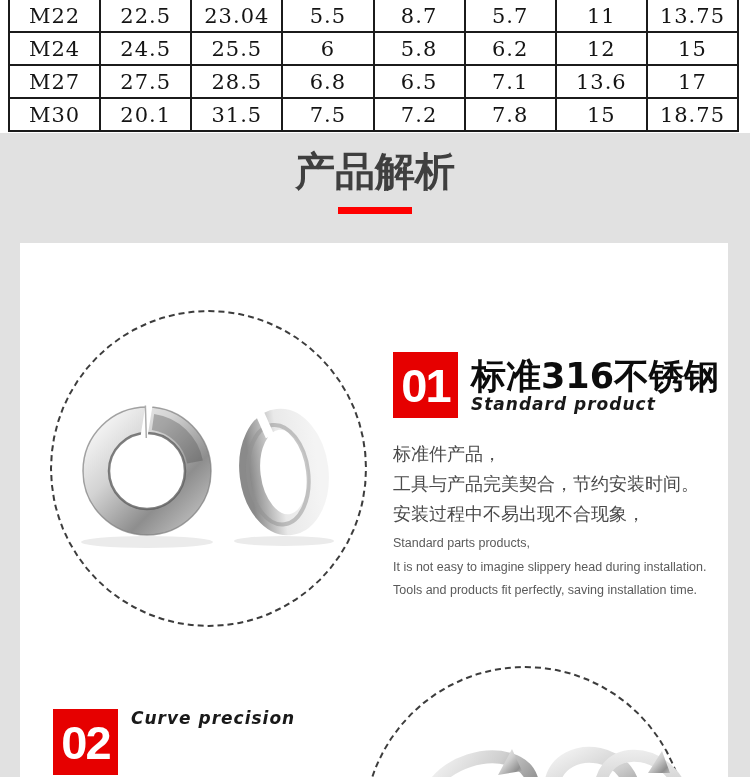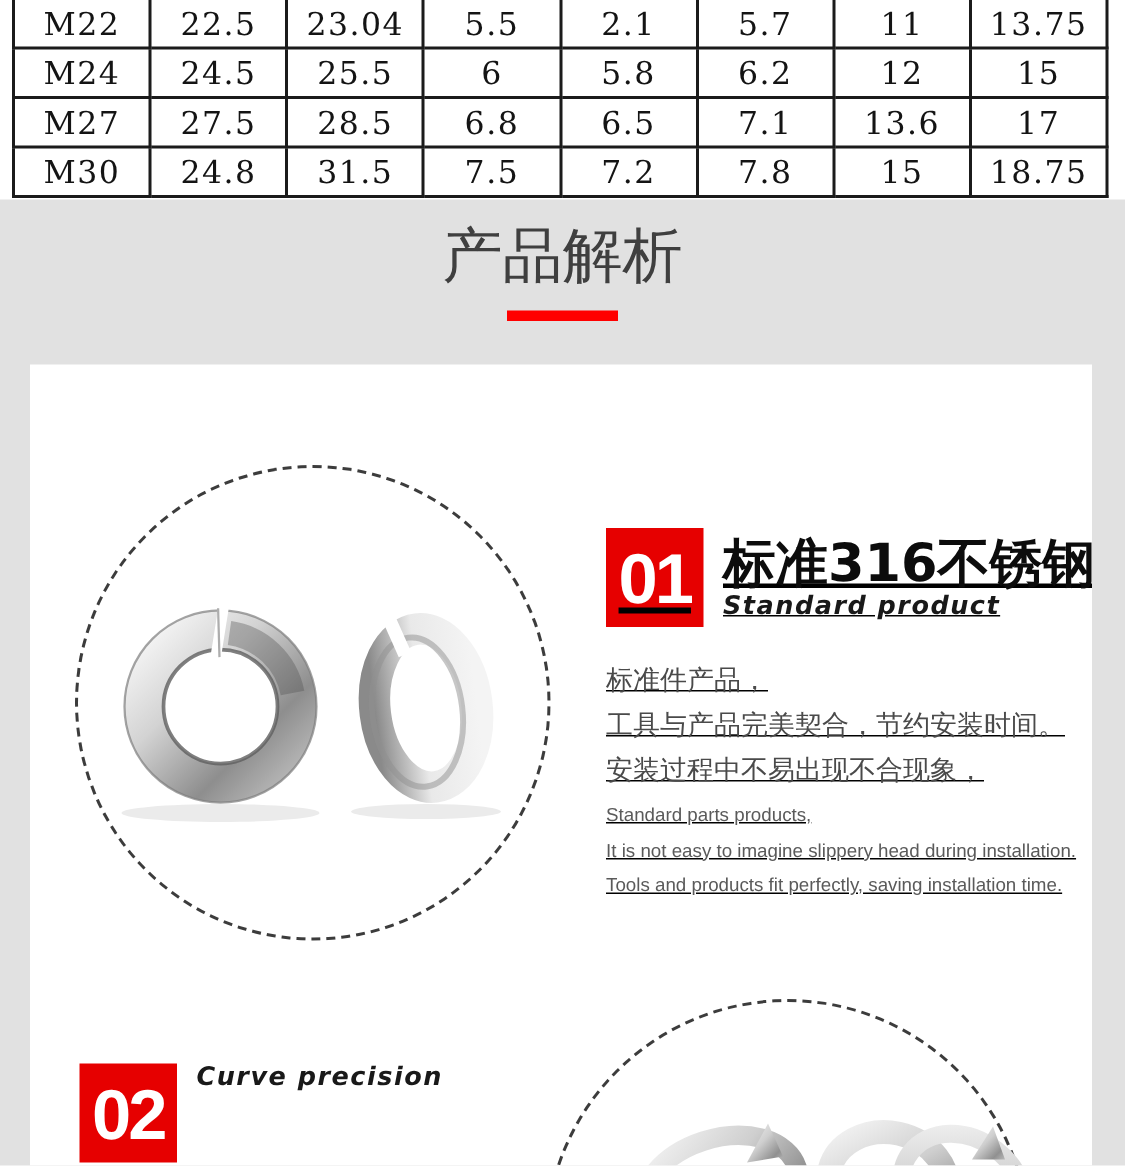--- a/index.html
+++ b/index.html
@@ -34,21 +34,21 @@
     letter-spacing: 1px;
   }
 
   
   .section-header {
     position: absolute; left: 0; top: 150px;
     width: 750px; text-align: center;
   }
   .section-header .cn {
     font-size: 40px; line-height: 42px;
-    font-weight: 400; color: #3f3f3f;
+    font-weight: 700; color: #3f3f3f;
   }
   .title-underline {
     width: 74px; height: 7px;
     margin: 15px auto 0;
     background: #ff0000;
   }
 
   
   .card {
     position: absolute; left: 20px; top: 243px;
@@ -62,21 +62,21 @@
     border: 2px dashed #3c3c3c;
     border-radius: 50%;
   }
   .circle-1 { left: 30px; top: 67px; width: 313px; height: 313px; }
   .circle-2 { left: 343px; top: 423px; width: 320px; height: 320px; }
 
   .photo-1 { position: absolute; left: 43px; top: 157px; width: 280px; height: 160px; }
   .photo-2 { position: absolute; left: 390px; top: 494px; width: 290px; height: 80px; }
 
   
-  .feature-1 { position: absolute; left: 384px; top: 109px; width: 330px; text-decoration: underline; }
+  .feature-1 { position: absolute; left: 373px; top: 109px; width: 330px; }
   .feature-2 { position: absolute; left: 33px; top: 466px; width: 340px; }
 
   .num-row { display: flex; align-items: flex-start; }
   .num-box {
     flex: 0 0 auto;
     width: 65px; height: 66px;
     background: #e60000;
     color: #ffffff;
     font-size: 47px; font-weight: 800;
     letter-spacing: -2px;
@@ -115,21 +115,21 @@
 <body>
 
 <div class="table-section">
   <table class="spec-table">
     <tbody>
       <tr>
         <td>M22</td>
         <td>22.5</td>
         <td>23.04</td>
         <td>5.5</td>
-        <td>2.1</td>
+        <td>8.7</td>
         <td>5.7</td>
         <td>11</td>
         <td>13.75</td>
       </tr>
       <tr>
         <td>M24</td>
         <td>24.5</td>
         <td>25.5</td>
         <td>6</td>
         <td>5.8</td>
@@ -142,21 +142,21 @@
         <td>27.5</td>
         <td>28.5</td>
         <td>6.8</td>
         <td>6.5</td>
         <td>7.1</td>
         <td>13.6</td>
         <td>17</td>
       </tr>
       <tr>
         <td>M30</td>
-        <td>24.8</td>
+        <td>20.1</td>
         <td>31.5</td>
         <td>7.5</td>
         <td>7.2</td>
         <td>7.8</td>
         <td>15</td>
         <td>18.75</td>
       </tr>
     </tbody>
   </table>
 </div>

